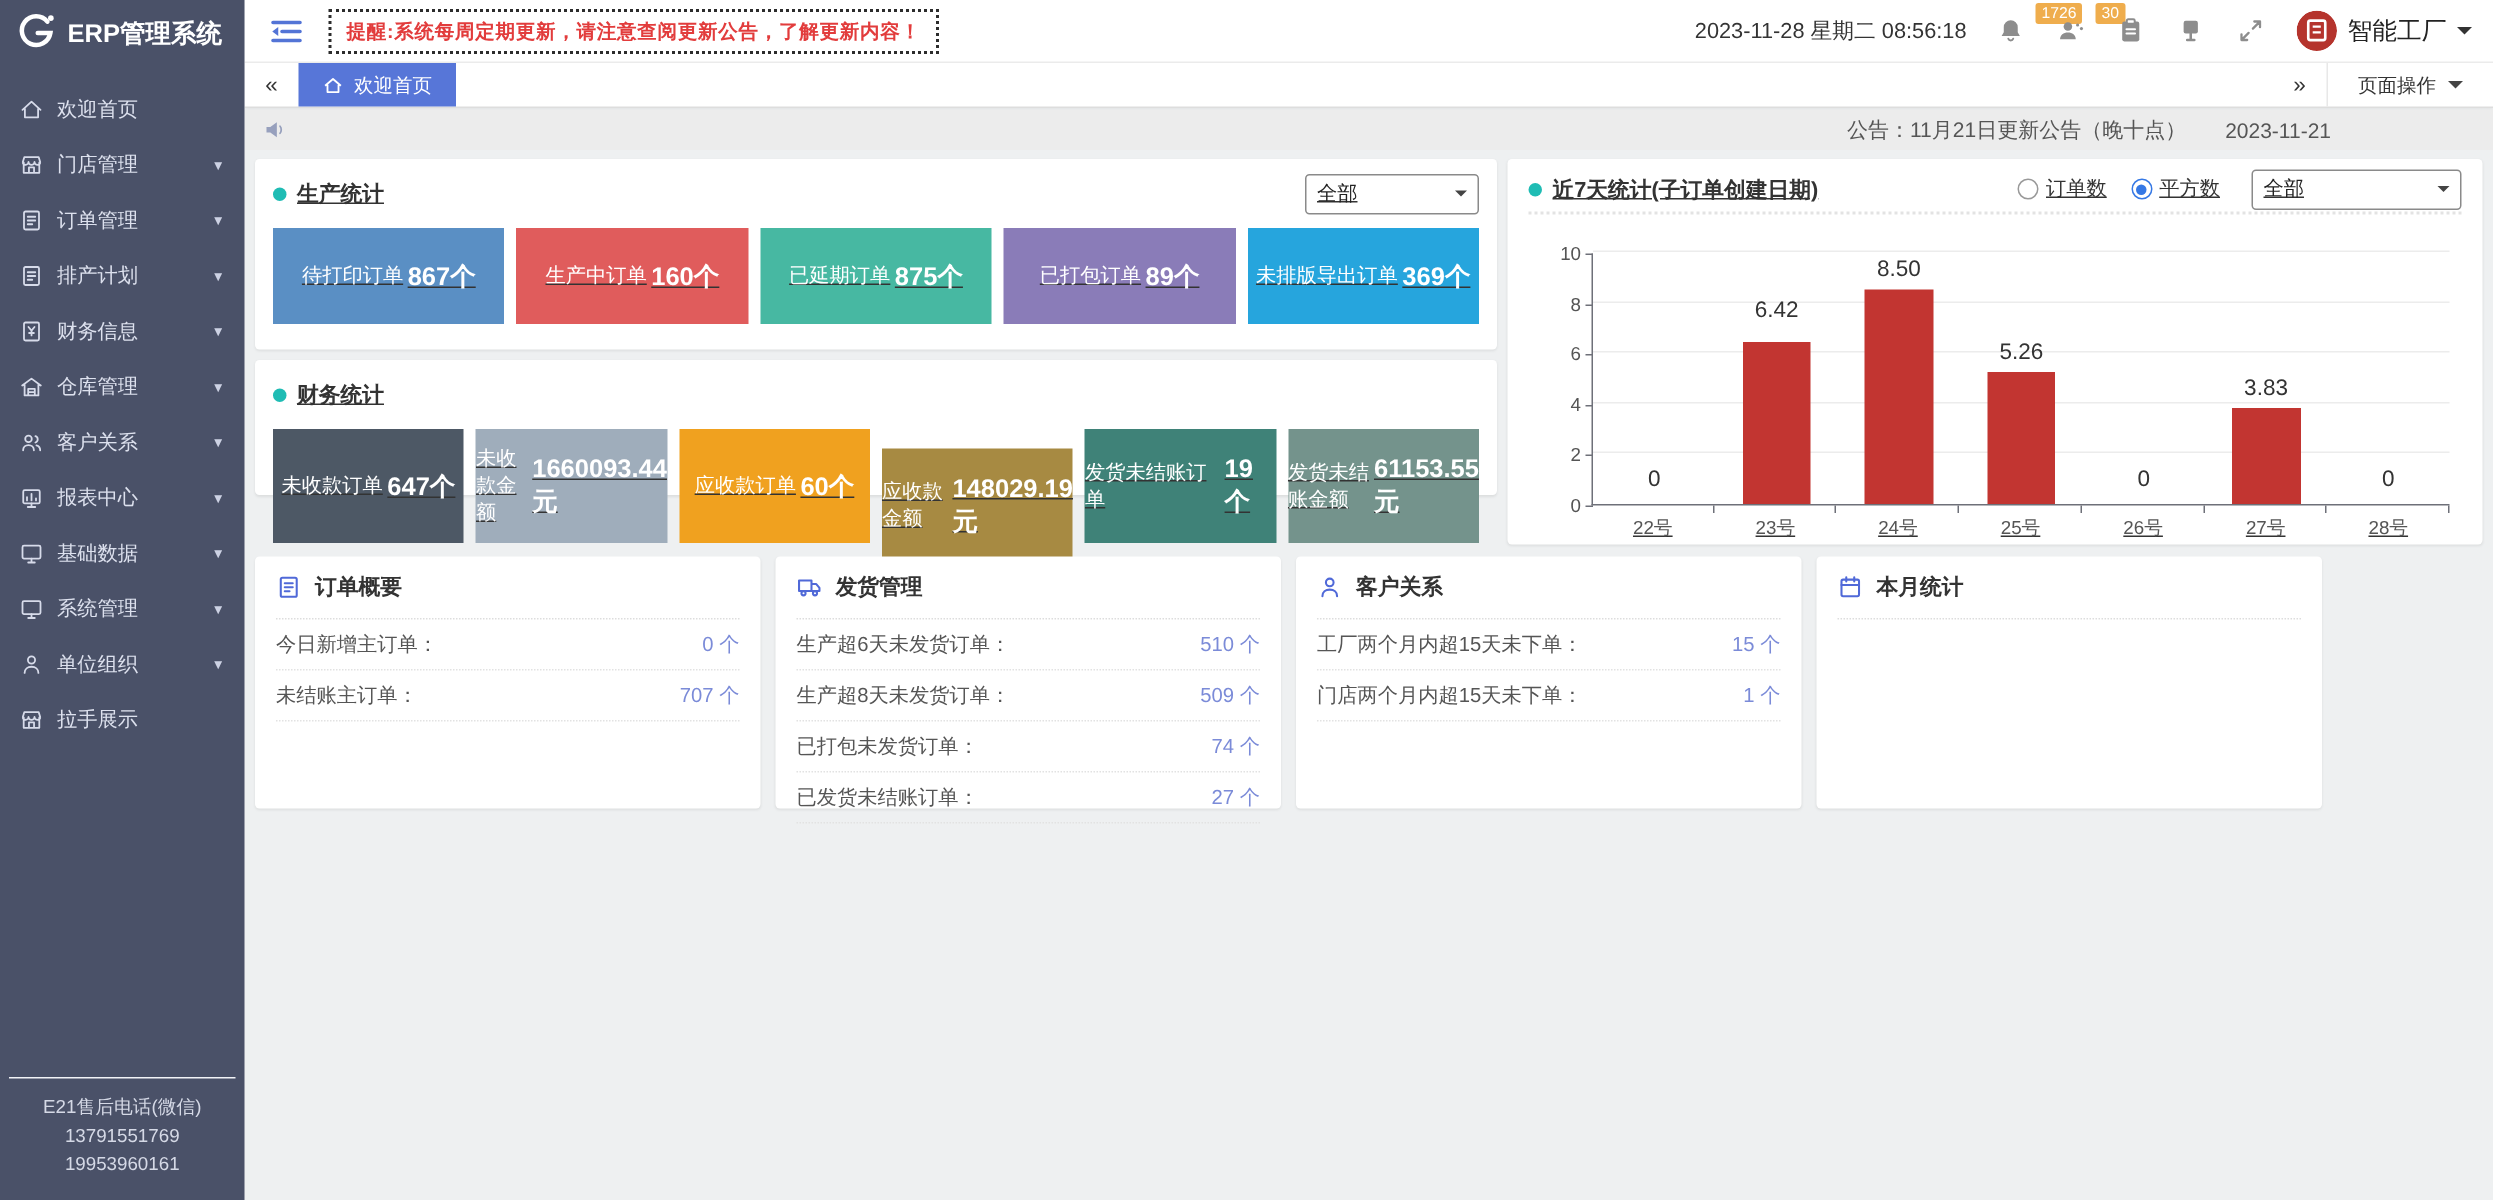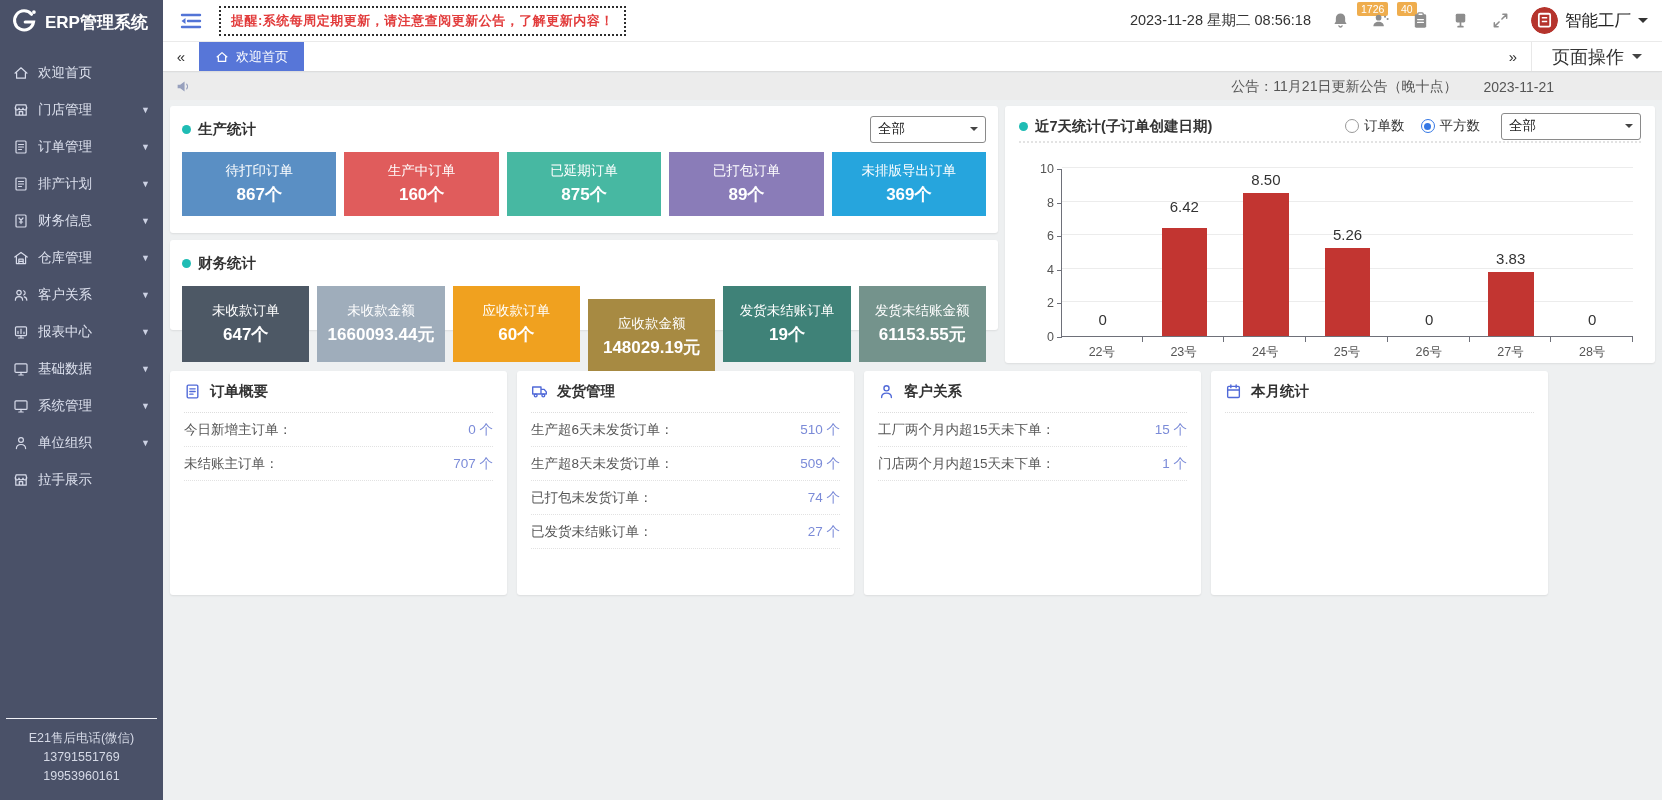--- a/index.html
+++ b/index.html
@@ -31,44 +31,44 @@
   .user { display:flex; align-items:center; gap:7px; cursor:pointer; }
   .user-name { font-size:16.5px; color:#222; }
   .dd-caret { width:0; height:0; border:5px solid transparent; border-top-color:#333; margin-top:5px; }
 
   
   .tabbar { position:absolute; left:163px; right:0; top:42px; height:30px; background:#fff; display:flex; align-items:stretch; border-bottom:1px solid #ddd; box-shadow:0 1px 3px rgba(0,0,0,.05); }
   .tb-chev { width:36px; display:flex; align-items:center; justify-content:center; font-size:15px; color:#333; cursor:pointer; }
   .tab-active { background:#5776d8; color:#fff; display:flex; align-items:center; gap:7px; padding:0 16px; font-size:13px; cursor:pointer; }
   .tab-active svg { width:14px; height:14px; fill:none; stroke:#fff; stroke-width:1.4; stroke-linejoin:round; }
   .tabbar-spacer { flex:1; }
-  .page-actions { display:flex; align-items:center; gap:8px; padding:0 20px; font-size:18px; color:#333; border-left:1px solid #e8e8e8; cursor:pointer; }
+  .page-actions { display:flex; align-items:center; gap:8px; padding:0 20px; font-size:13px; color:#333; border-left:1px solid #e8e8e8; cursor:pointer; }
   .page-actions .dd-caret { border-top-color:#444; margin-top:4px; }
 
   
   .announce { position:absolute; left:163px; right:0; top:73px; height:27px; background:#ececec; display:flex; align-items:center; padding:0 108px 0 12px; font-size:14px; color:#555; }
   .announce .spk { width:17px; height:17px; flex:none; }
   .announce-text { margin-left:auto; }
   .announce-date { margin-left:26px; }
 
   
   .content { position:absolute; left:163px; right:0; top:100px; bottom:0; padding:6px 7px; }
-  .row1 { display:flex; gap:7px; }
+  .row1 { display:flex; gap:7px;text-decoration:underline; }
   .col-left { width:828px; display:flex; flex-direction:column; gap:7px; flex:none; }
   .panel { background:#fff; border-radius:3px; box-shadow:0 1px 2px rgba(0,0,0,.08); }
   .p-prod { height:127px; padding:9px 12px; }
   .p-fin  { height:90px; padding:9px 12px; }
   .p-chart { flex:1; height:257px; padding:9px 14px; }
   .panel-head { display:flex; align-items:center; gap:7px; height:28px; }
   .dot { width:9px; height:9px; border-radius:50%; background:#1fbcb4; flex:none; }
   .panel-title { font-size:14.5px; font-weight:bold; color:#333; }
   .select-box { margin-left:auto; width:116px; height:27px; border:1px solid #8a8a8a; border-radius:3px; background:#fff; display:flex; align-items:center; justify-content:space-between; padding:0 7px; font-size:13.5px; color:#222; cursor:pointer; }
   .sel-caret { width:0; height:0; border:4.5px solid transparent; border-top-color:#444; margin-top:4px; }
   .cards-row { display:flex; gap:8px; margin-top:9px; }
-  .stat-card { flex:1; color:#fff; display:flex; flex-direction:column; align-items:center; justify-content:center; gap:3px; cursor:pointer; }
+  .stat-card { flex:1; color:#fff; display:flex; flex-direction:row; align-items:center; justify-content:center; gap:3px; cursor:pointer; }
   .p-prod .stat-card { height:64px; }
   .p-fin  .stat-card { height:76px; }
   .card-label { font-size:13.5px; }
   .card-value { font-size:17px; font-weight:bold; }
 
   
   .chart-head { display:flex; align-items:center; gap:7px; height:28px; border-bottom:2px dotted #e3e3e3; padding-bottom:4px; }
   .radios { margin-left:auto; display:flex; align-items:center; gap:16px; font-size:13.5px; color:#333; }
   .radio { display:flex; align-items:center; gap:5px; cursor:pointer; }
   .rdot { width:14px; height:14px; border-radius:50%; border:1px solid #999; background:#fff; position:relative; }
@@ -84,21 +84,21 @@
   .slot { flex:1; position:relative; }
   .bar { position:absolute; bottom:0; left:22%; width:56%; }
   .val-label { position:absolute; width:100%; text-align:center; font-size:15px; color:#333; }
   .xlabels { display:flex; }
   .xlab { flex:1; text-align:center; font-size:12.5px; color:#555; padding-top:7px; }
   .xticks { position:absolute; top:168px; left:0; right:0; height:5px; display:flex; }
   .xticks i { flex:1; border-right:1px solid #6e7079; }
 
   
   .row2 { display:flex; gap:10px; margin-top:8px; }
-  .small-panel { width:337px; height:224px; background:#fff; border-radius:3px; box-shadow:0 1px 2px rgba(0,0,0,.08); padding:0 14px; flex:none; }
+  .small-panel { width:337px; height:168px; background:#fff; border-radius:3px; box-shadow:0 1px 2px rgba(0,0,0,.08); padding:0 14px; flex:none; }
   .sp-head { height:42px; display:flex; align-items:center; gap:9px; border-bottom:1px dotted #ddd; font-size:14.5px; font-weight:bold; color:#333; }
   .sp-head svg { width:17px; height:17px; fill:none; stroke:#5069d8; stroke-width:1.3; stroke-linecap:round; stroke-linejoin:round; }
   .sp-row { height:34px; display:flex; align-items:center; justify-content:space-between; border-bottom:1px dotted #e2e2e2; font-size:13.5px; color:#555; }
   .sp-val { color:#7b8bd8; cursor:pointer; }
 </style>
 </head>
 <body>
 
 <aside class="sidebar">
   <div class="logo">
@@ -246,21 +246,21 @@
         </svg>
       <span class="badge">1726</span>
     </span>
     <span class="tb-icon">
       <svg viewBox="0 0 20 20">
           <circle class="solid" cx="8" cy="7" r="3"></circle>
           <path class="solid" d="M2.5 16c0-3 2.4-4.8 5.5-4.8s5.5 1.8 5.5 4.8Z"></path>
           <circle class="solid" cx="14.8" cy="6" r="1.1"></circle>
           <circle class="solid" cx="17.5" cy="8.5" r="1.1"></circle>
         </svg>
-      <span class="badge">40</span>
+      <span class="badge">30</span>
     </span>
     <span class="tb-icon">
       <svg viewBox="0 0 20 20">
           <rect class="solid" x="4" y="3.5" width="12" height="14" rx="1.5"></rect>
           <rect x="7.2" y="2" width="5.6" height="3" rx="1" fill="#fff" stroke="#8d8d8d"></rect>
           <path d="M7 9h6M7 12h6" stroke="#fff"></path>
         </svg>
     </span>
     <span class="tb-icon">
       <svg viewBox="0 0 20 20">

